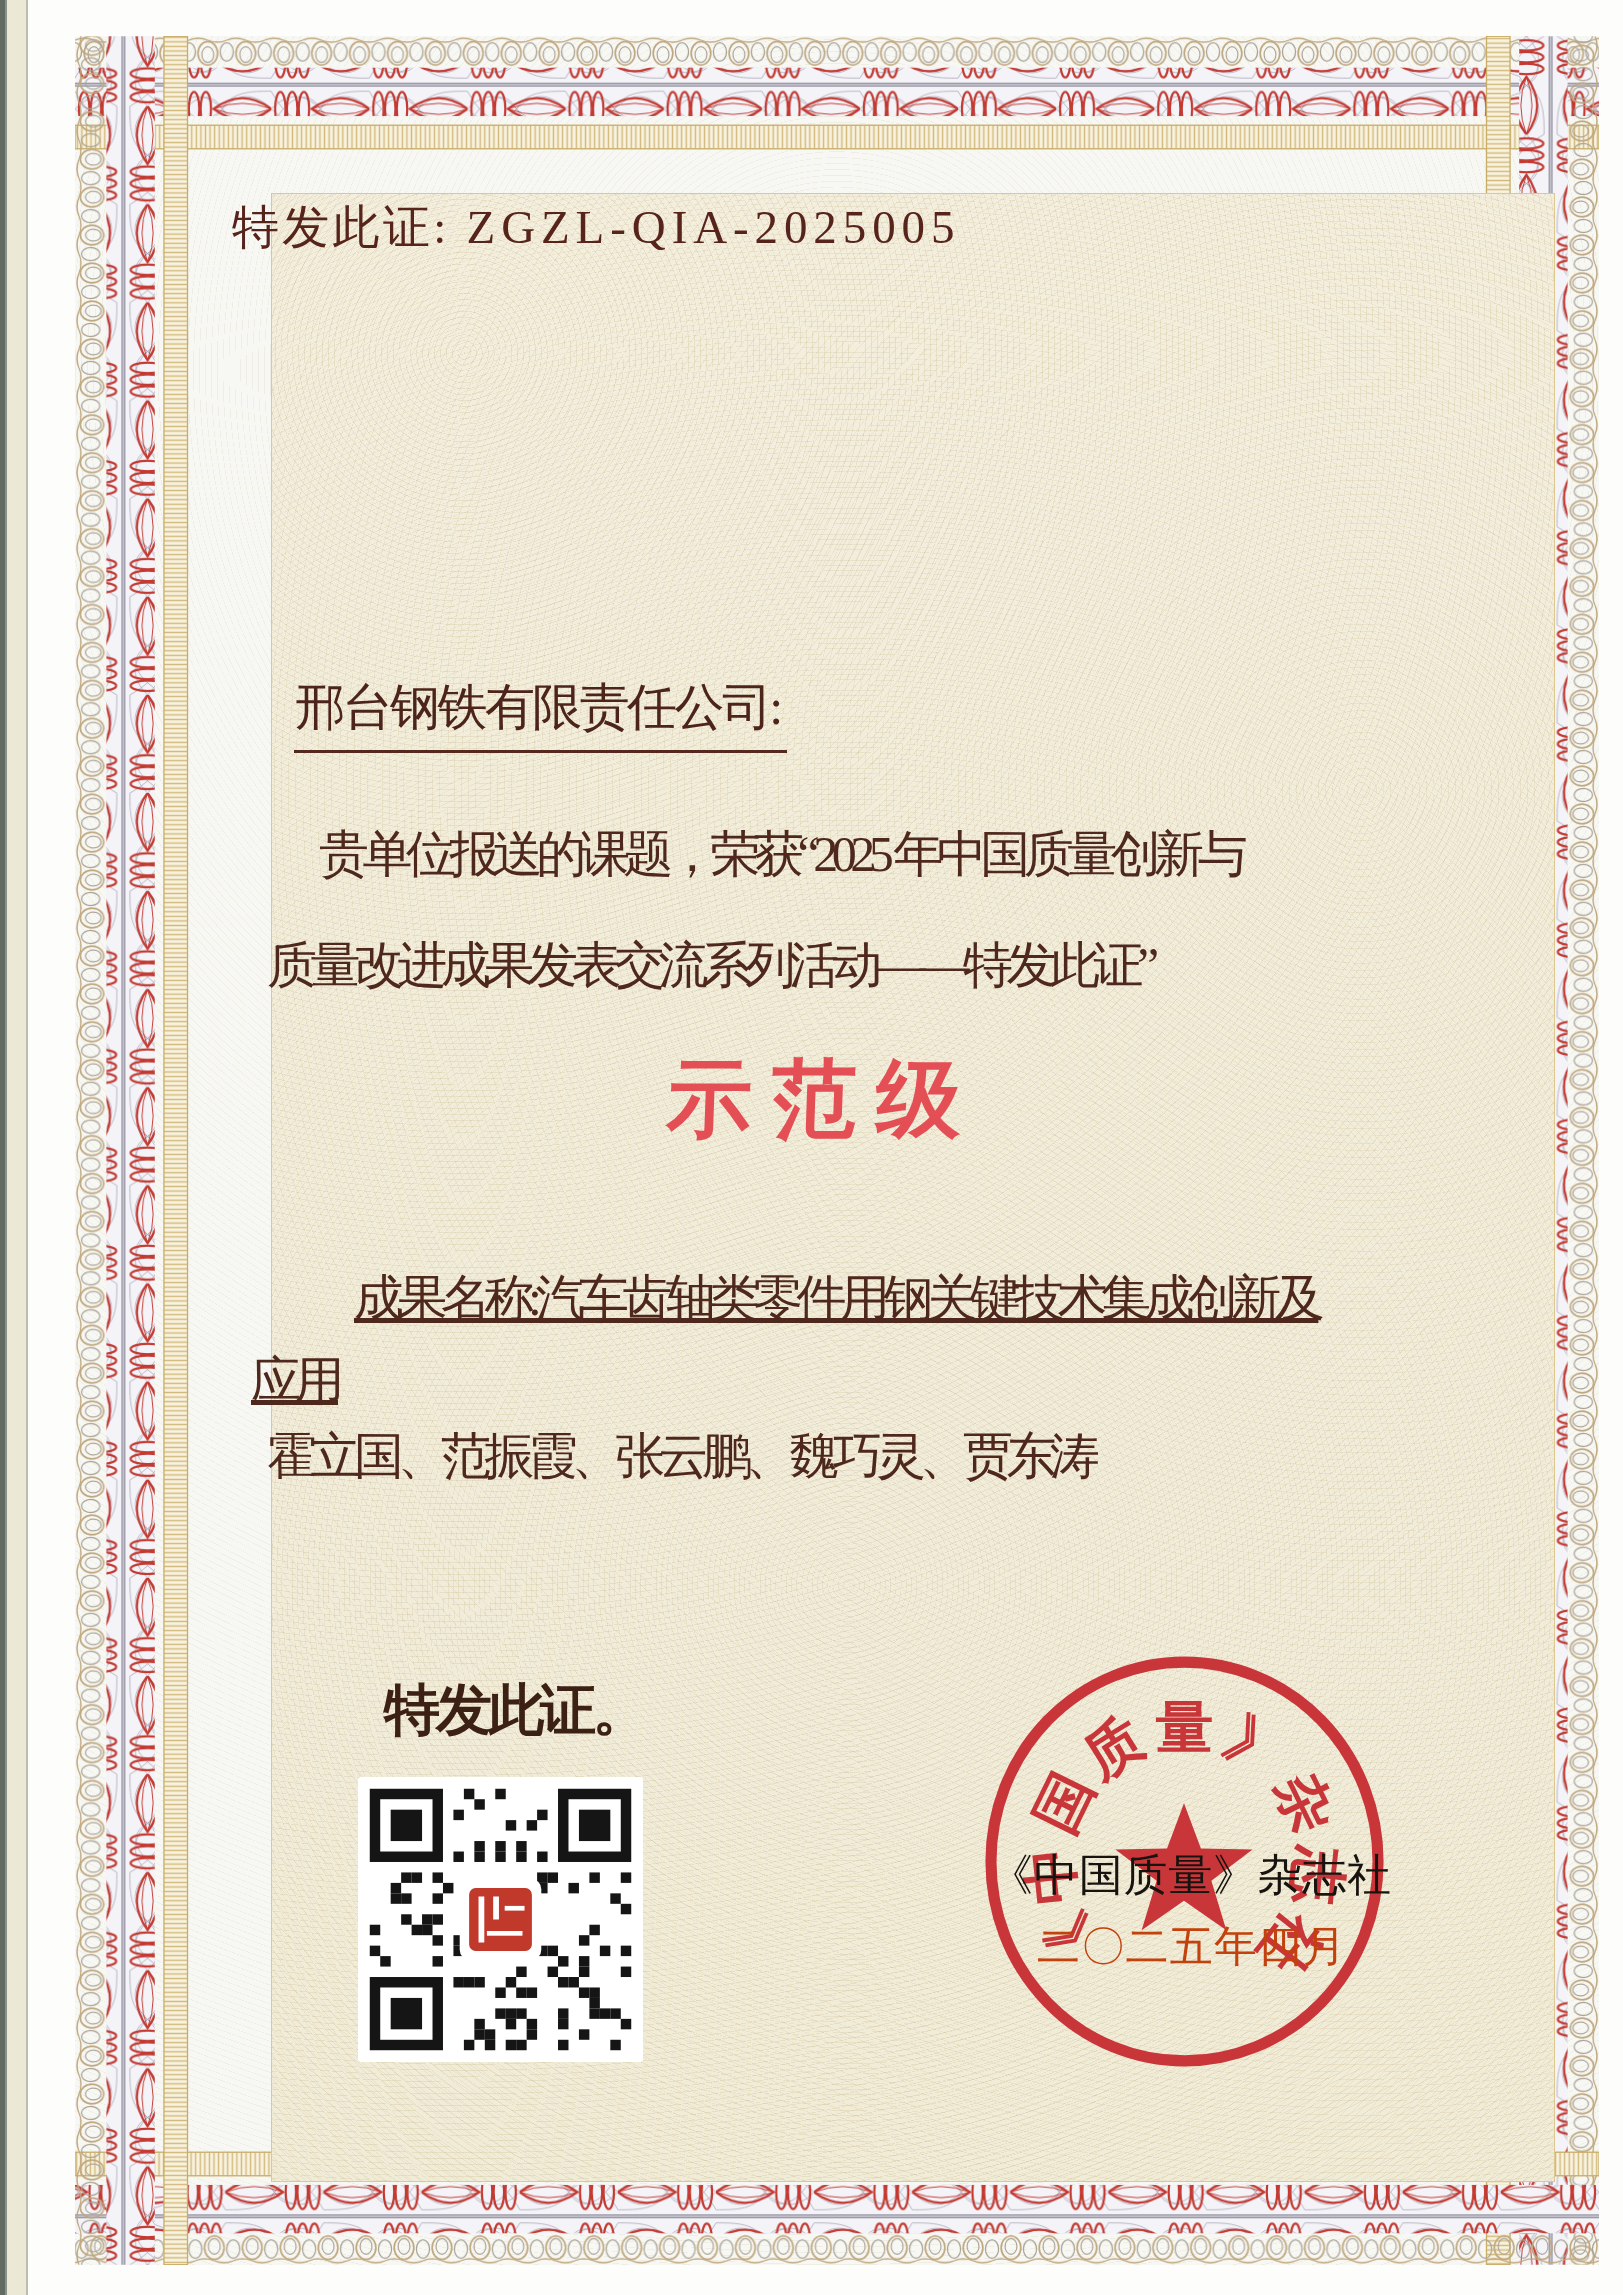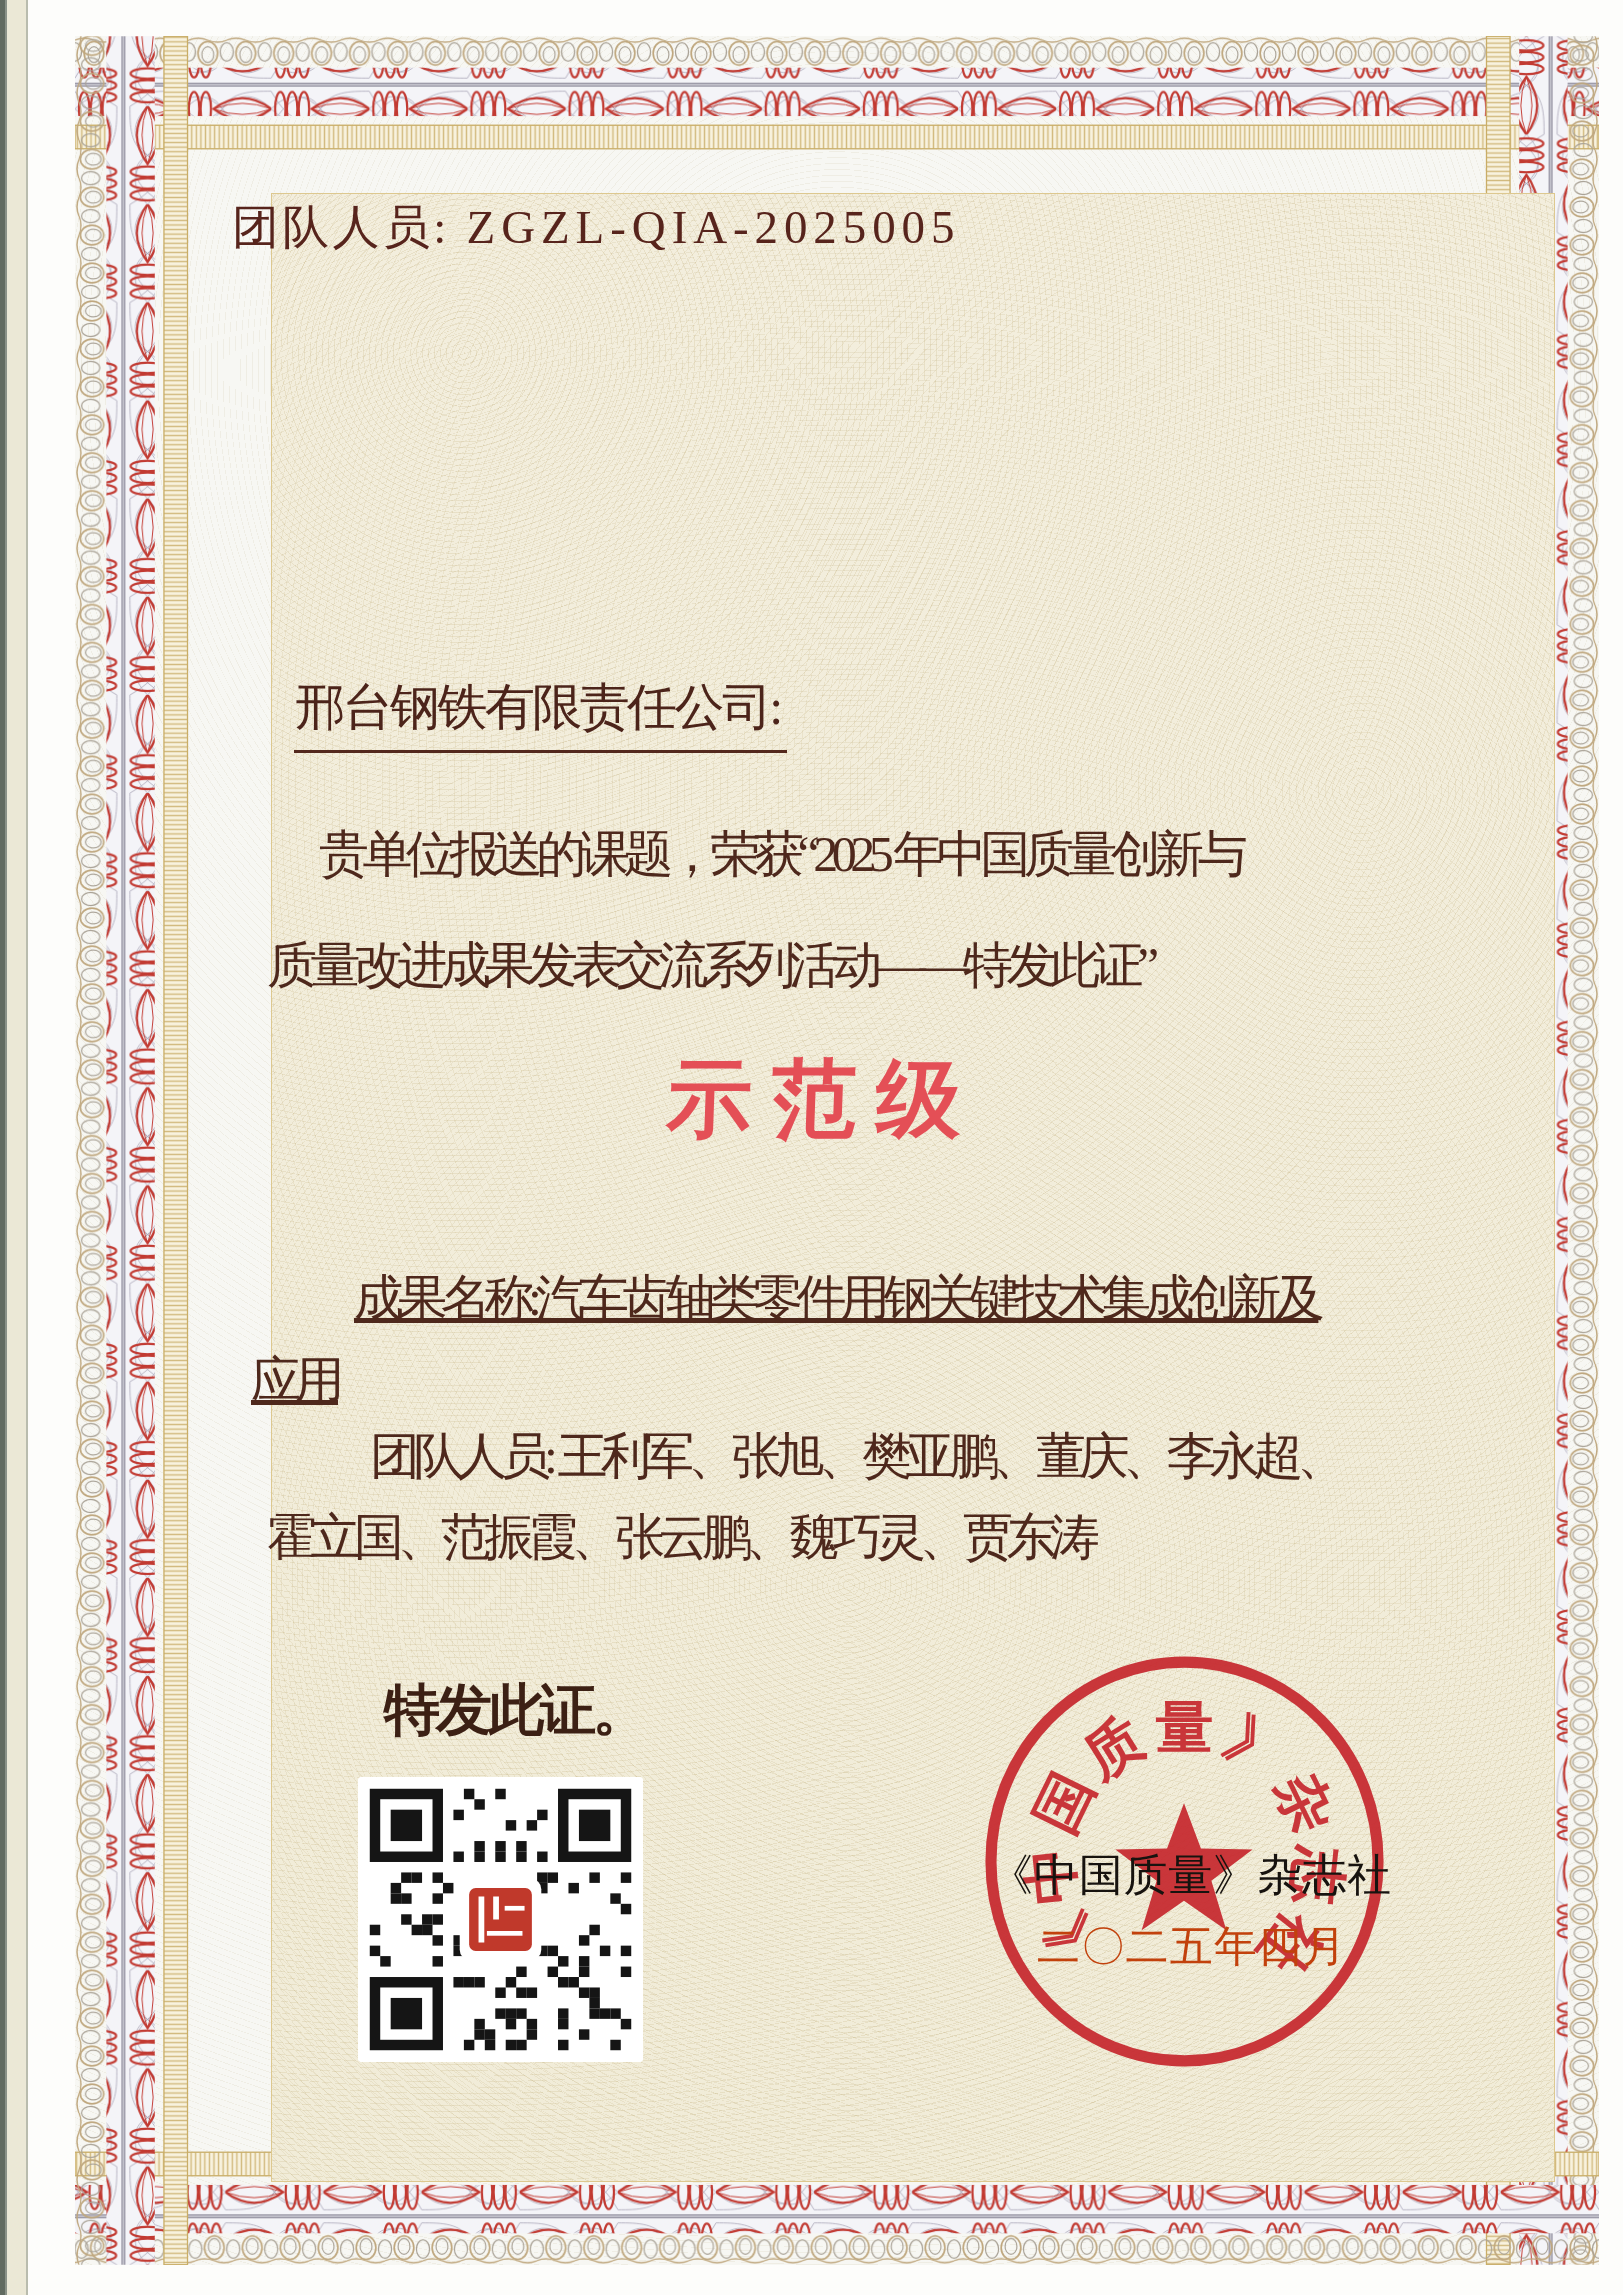--- a/index.html
+++ b/index.html
@@ -129,42 +129,41 @@
       <g transform="translate(0,3407) rotate(-90)">
         <rect x="0" y="0" width="3407" height="48" fill="url(#loopPat)"></rect>
         <rect x="0" y="48" width="3407" height="74" fill="url(#meshPat)"></rect>
         <rect x="0" y="136" width="3407" height="36" fill="url(#goldPat)" stroke="#c9ad67" stroke-width="2"></rect>
       </g>
     </svg>
     <div class="content-bg"></div>
   </div>
 
   <div class="abs cert-no">
-    <span>团队人员:</span><span class="num">ZGZL-QIA-2025005</span>
+    <span>特发此证:</span><span class="num">ZGZL-QIA-2025005</span>
   </div>
 
 
   <div class="abs recipient">
     <span class="u">邢台钢铁有限责任公司:</span>
   </div>
 
   <div class="abs doc-par body-par">
     <div class="indent1">贵单位报送的课题，荣获“2025 年中国质量创新与</div>
     <div>质量改进成果发表交流系列活动——特发此证”</div>
   </div>
 
   <div class="abs award">示范级</div>
 
   <div class="abs doc-par achievement">
     <div class="indent2">成果名称:汽车齿轴类零件用钢关键技术集成创新及</div>
     <div>应用</div>
   </div>
 
   <div class="abs doc-par team">
-    <div class="indent2">团队人员: 王利军、张旭、樊亚鹏、董庆、李永超、</div>
     <div>霍立国、范振霞、张云鹏、魏巧灵、贾东涛</div>
   </div>
 
   <div class="abs closing">特发此证。</div>
 
   <div class="abs qr-box">
     <svg id="qrSvg" width="285" height="285" viewBox="0 0 436 436" xmlns="http://www.w3.org/2000/svg">
         <rect x="0" y="0" width="436" height="436" fill="#ffffff" rx="6"></rect>
         <rect x="162" y="18" width="16" height="16" fill="#151515"></rect>
         <rect x="210" y="18" width="16" height="16" fill="#151515"></rect>

